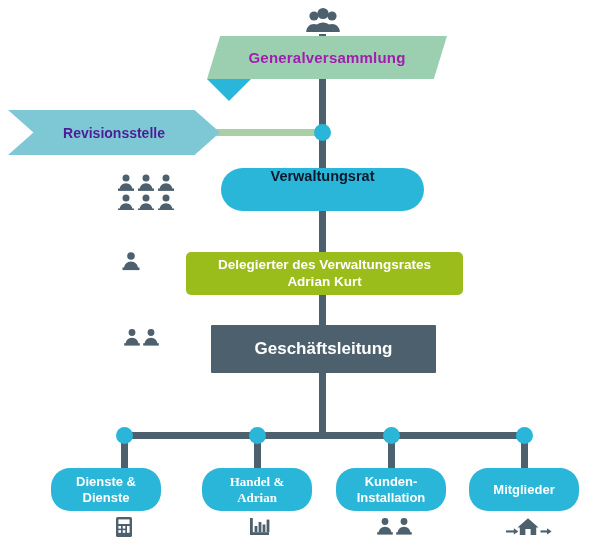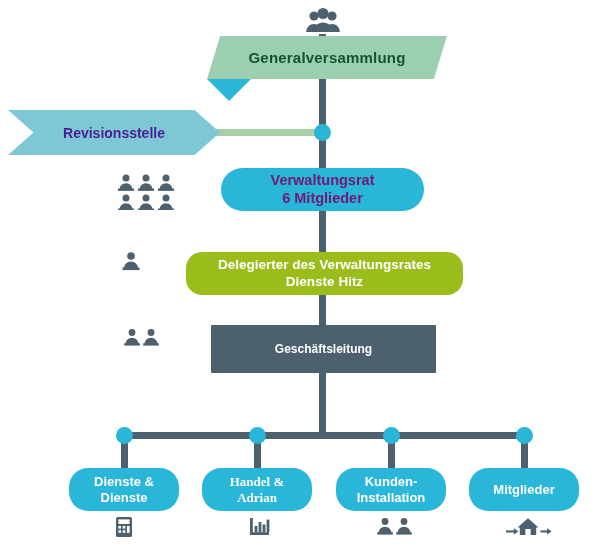--- a/index.html
+++ b/index.html
@@ -40,21 +40,21 @@
     width: 17px;
     height: 17px;
     border-radius: 50%;
     background: #29b6d8;
   }
 
   
   .ribbon-green {
     position: absolute;
     background: #9ccfb0;
-    color: #14532d;
+    color: #a21caf;
     display: flex;
     align-items: center;
     justify-content: center;
     text-align: right;
     font-size: 15px;
     font-weight: bold;
     letter-spacing: .2px;
     -webkit-clip-path: polygon(5.5% 0, 100% 0, 94.5% 100%, 0 100%);
     clip-path: polygon(5.5% 0, 100% 0, 94.5% 100%, 0 100%);
   }
@@ -74,56 +74,56 @@
     justify-content: center;
     text-align: center;
     font-size: 14px;
     font-weight: bold;
     -webkit-clip-path: polygon(0 0, 88% 0, 100% 50%, 88% 100%, 0 100%, 12% 50%);
     clip-path: polygon(0 0, 88% 0, 100% 50%, 88% 100%, 0 100%, 12% 50%);
   }
   .pill {
     position: absolute;
     background: #29b6d8;
-    color: #701a75;
+    color: #0f172a;
     border-radius: 22px;
     display: flex;
     flex-direction: column;
     align-items: center;
-    justify-content: center;
+    justify-content: space-between;
     text-align: center;
     font-size: 14.5px;
     font-weight: bold;
     line-height: 1.18;
   }
   .box-green {
     position: absolute;
     background: #9bbd1c;
     color: #ffffff;
-    border-radius: 16px;
+    border-radius: 5px;
     display: flex;
     flex-direction: column;
     align-items: center;
     justify-content: center;
     text-align: center;
     font-size: 13.5px;
     font-weight: bold;
     line-height: 1.2;
   }
   .box-slate {
     position: absolute;
     background: #4d606e;
     color: #ffffff;
     border-radius: 1px;
     display: flex;
     flex-direction: column;
     align-items: center;
     justify-content: center;
     text-align: center;
-    font-size: 12px;
+    font-size: 17px;
     font-weight: bold;
     line-height: 1.2;
   }
   .pill-small {
     position: absolute;
     background: #29b6d8;
     color: #ffffff;
     border-radius: 19px;
     display: flex;
     flex-direction: column;
@@ -207,36 +207,35 @@
           <circle cx="9" cy="6" r="3.5"></circle>
             <path d="M2.6 17.5c0-3.5 2.9-6.3 6.4-6.3s6.4 2.8 6.4 6.3z"></path>
           <rect x="1" y="16.5" width="16" height="2.4"></rect>
         </g>
       </g>
     </svg>
   </div>
 
   <div class="pill" style="left:221px; top:168px; width:203px; height:43px;">
     <span class="lbl-line">Verwaltungsrat</span>
-    <span class="lbl-line">6 Mitglieder</span>
   </div>
 
   <div class="icon-slot" style="left:120px; top:250px; width:22px; height:22px;">
     <svg width="22" height="22" viewBox="0 0 22 22" aria-hidden="true">
       <g fill="#4d606e">
         <circle cx="11" cy="6" r="3.8"></circle>
         <path d="M4 18.5c0-3.8 3.1-6.9 7-6.9s7 3.1 7 6.9z"></path>
         <rect x="2.5" y="17.5" width="17" height="2.6"></rect>
       </g>
     </svg>
   </div>
 
   <div class="box-green" style="left:186px; top:252px; width:277px; height:43px;">
     <span class="lbl-line">Delegierter des Verwaltungsrates</span>
-    <span class="lbl-line">Dienste Hitz</span>
+    <span class="lbl-line">Adrian Kurt</span>
   </div>
 
   <div class="icon-slot" style="left:123px; top:327px; width:40px; height:22px;">
     <svg width="40" height="22" viewBox="0 0 40 22" aria-hidden="true">
       <g fill="#4d606e">
         <g>
           <circle cx="9" cy="5.5" r="3.4"></circle>
           <path d="M2.6 17c0-3.4 2.9-6.2 6.4-6.2s6.4 2.8 6.4 6.2z"></path>
           <rect x="1.2" y="16.2" width="15.6" height="2.4"></rect>
         </g>
@@ -258,21 +257,21 @@
   <div class="vline" style="left:121px; top:436px; height:34px;"></div>
   <div class="vline" style="left:254px; top:436px; height:34px;"></div>
   <div class="vline" style="left:388px; top:436px; height:34px;"></div>
   <div class="vline" style="left:521px; top:436px; height:34px;"></div>
 
   <div class="node-dot" style="left:116px; top:427px;"></div>
   <div class="node-dot" style="left:249px; top:427px;"></div>
   <div class="node-dot" style="left:383px; top:427px;"></div>
   <div class="node-dot" style="left:516px; top:427px;"></div>
 
-  <div class="pill-small" style="left:69px; top:468px;text-align:right;">
+  <div class="pill-small" style="left:51px; top:468px;text-align:right;">
     <span class="lbl-line">Dienste &amp;</span>
     <span class="lbl-line">Dienste</span>
   </div>
   <div class="pill-small" style="left:202px; top:468px;font-family:Liberation Serif, serif;">
     <span class="lbl-line">Handel &amp;</span>
     <span class="lbl-line">Adrian</span>
   </div>
   <div class="pill-small" style="left:336px; top:468px;">
     <span class="lbl-line">Kunden-</span>
     <span class="lbl-line">Installation</span>

